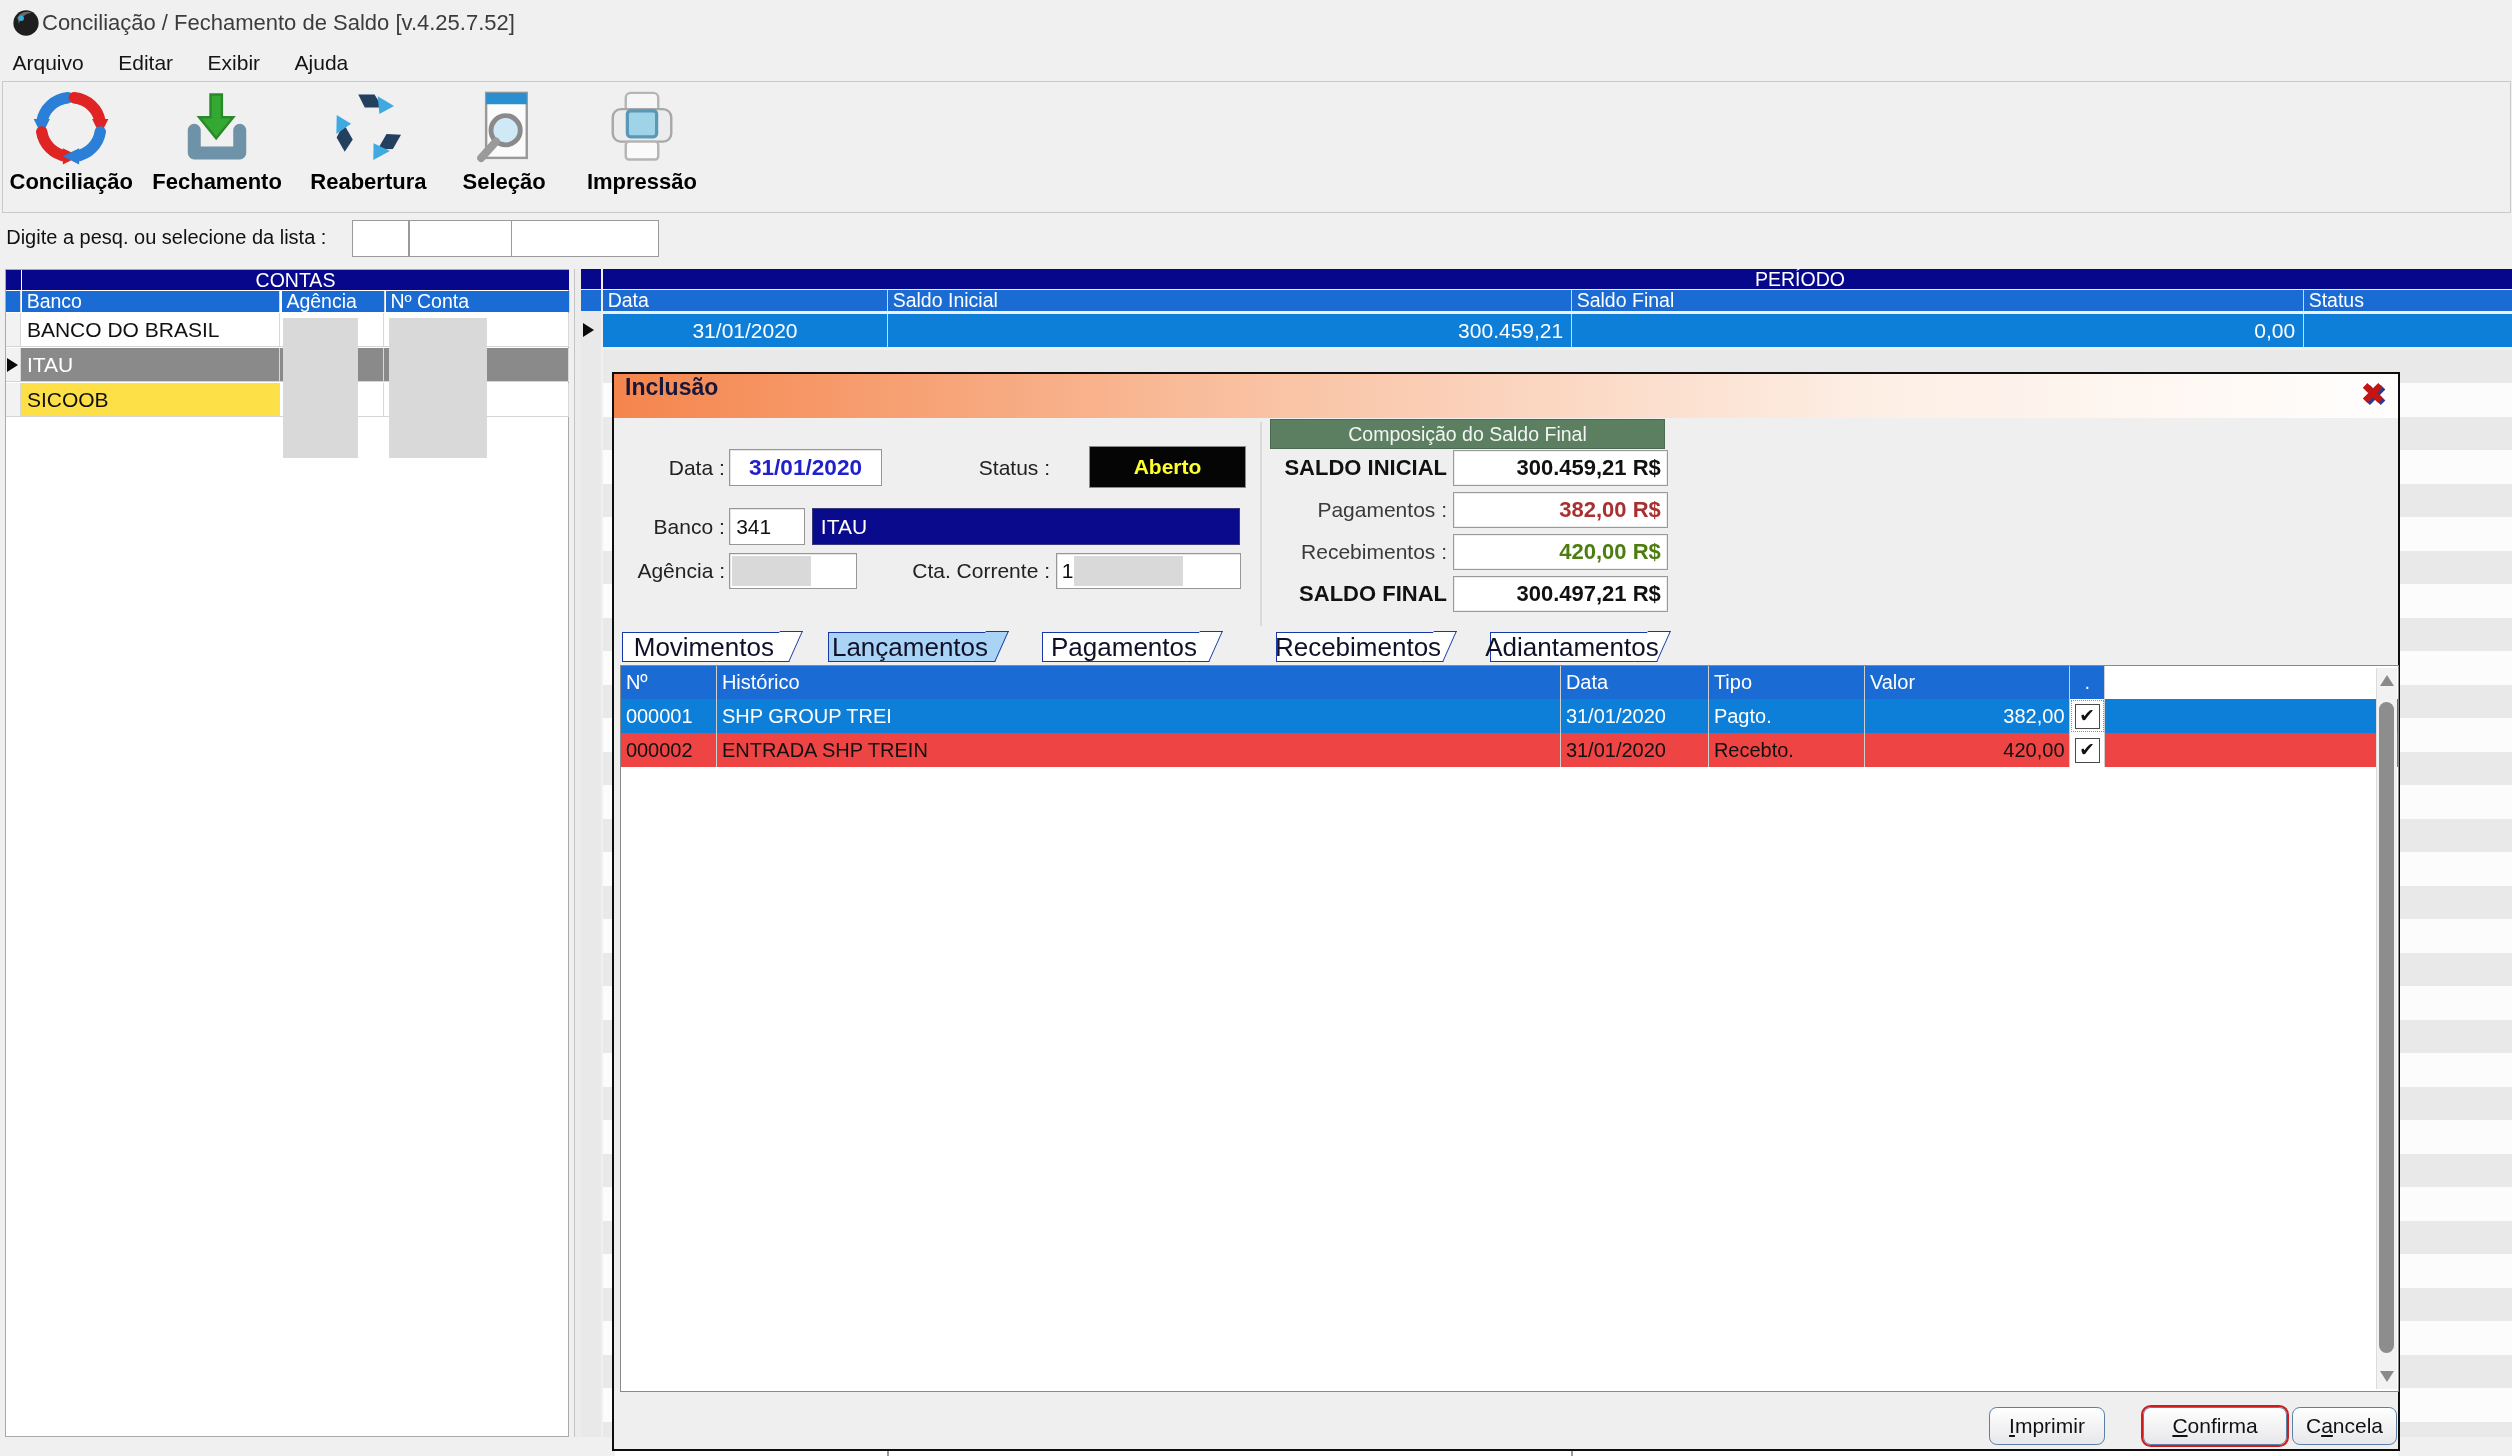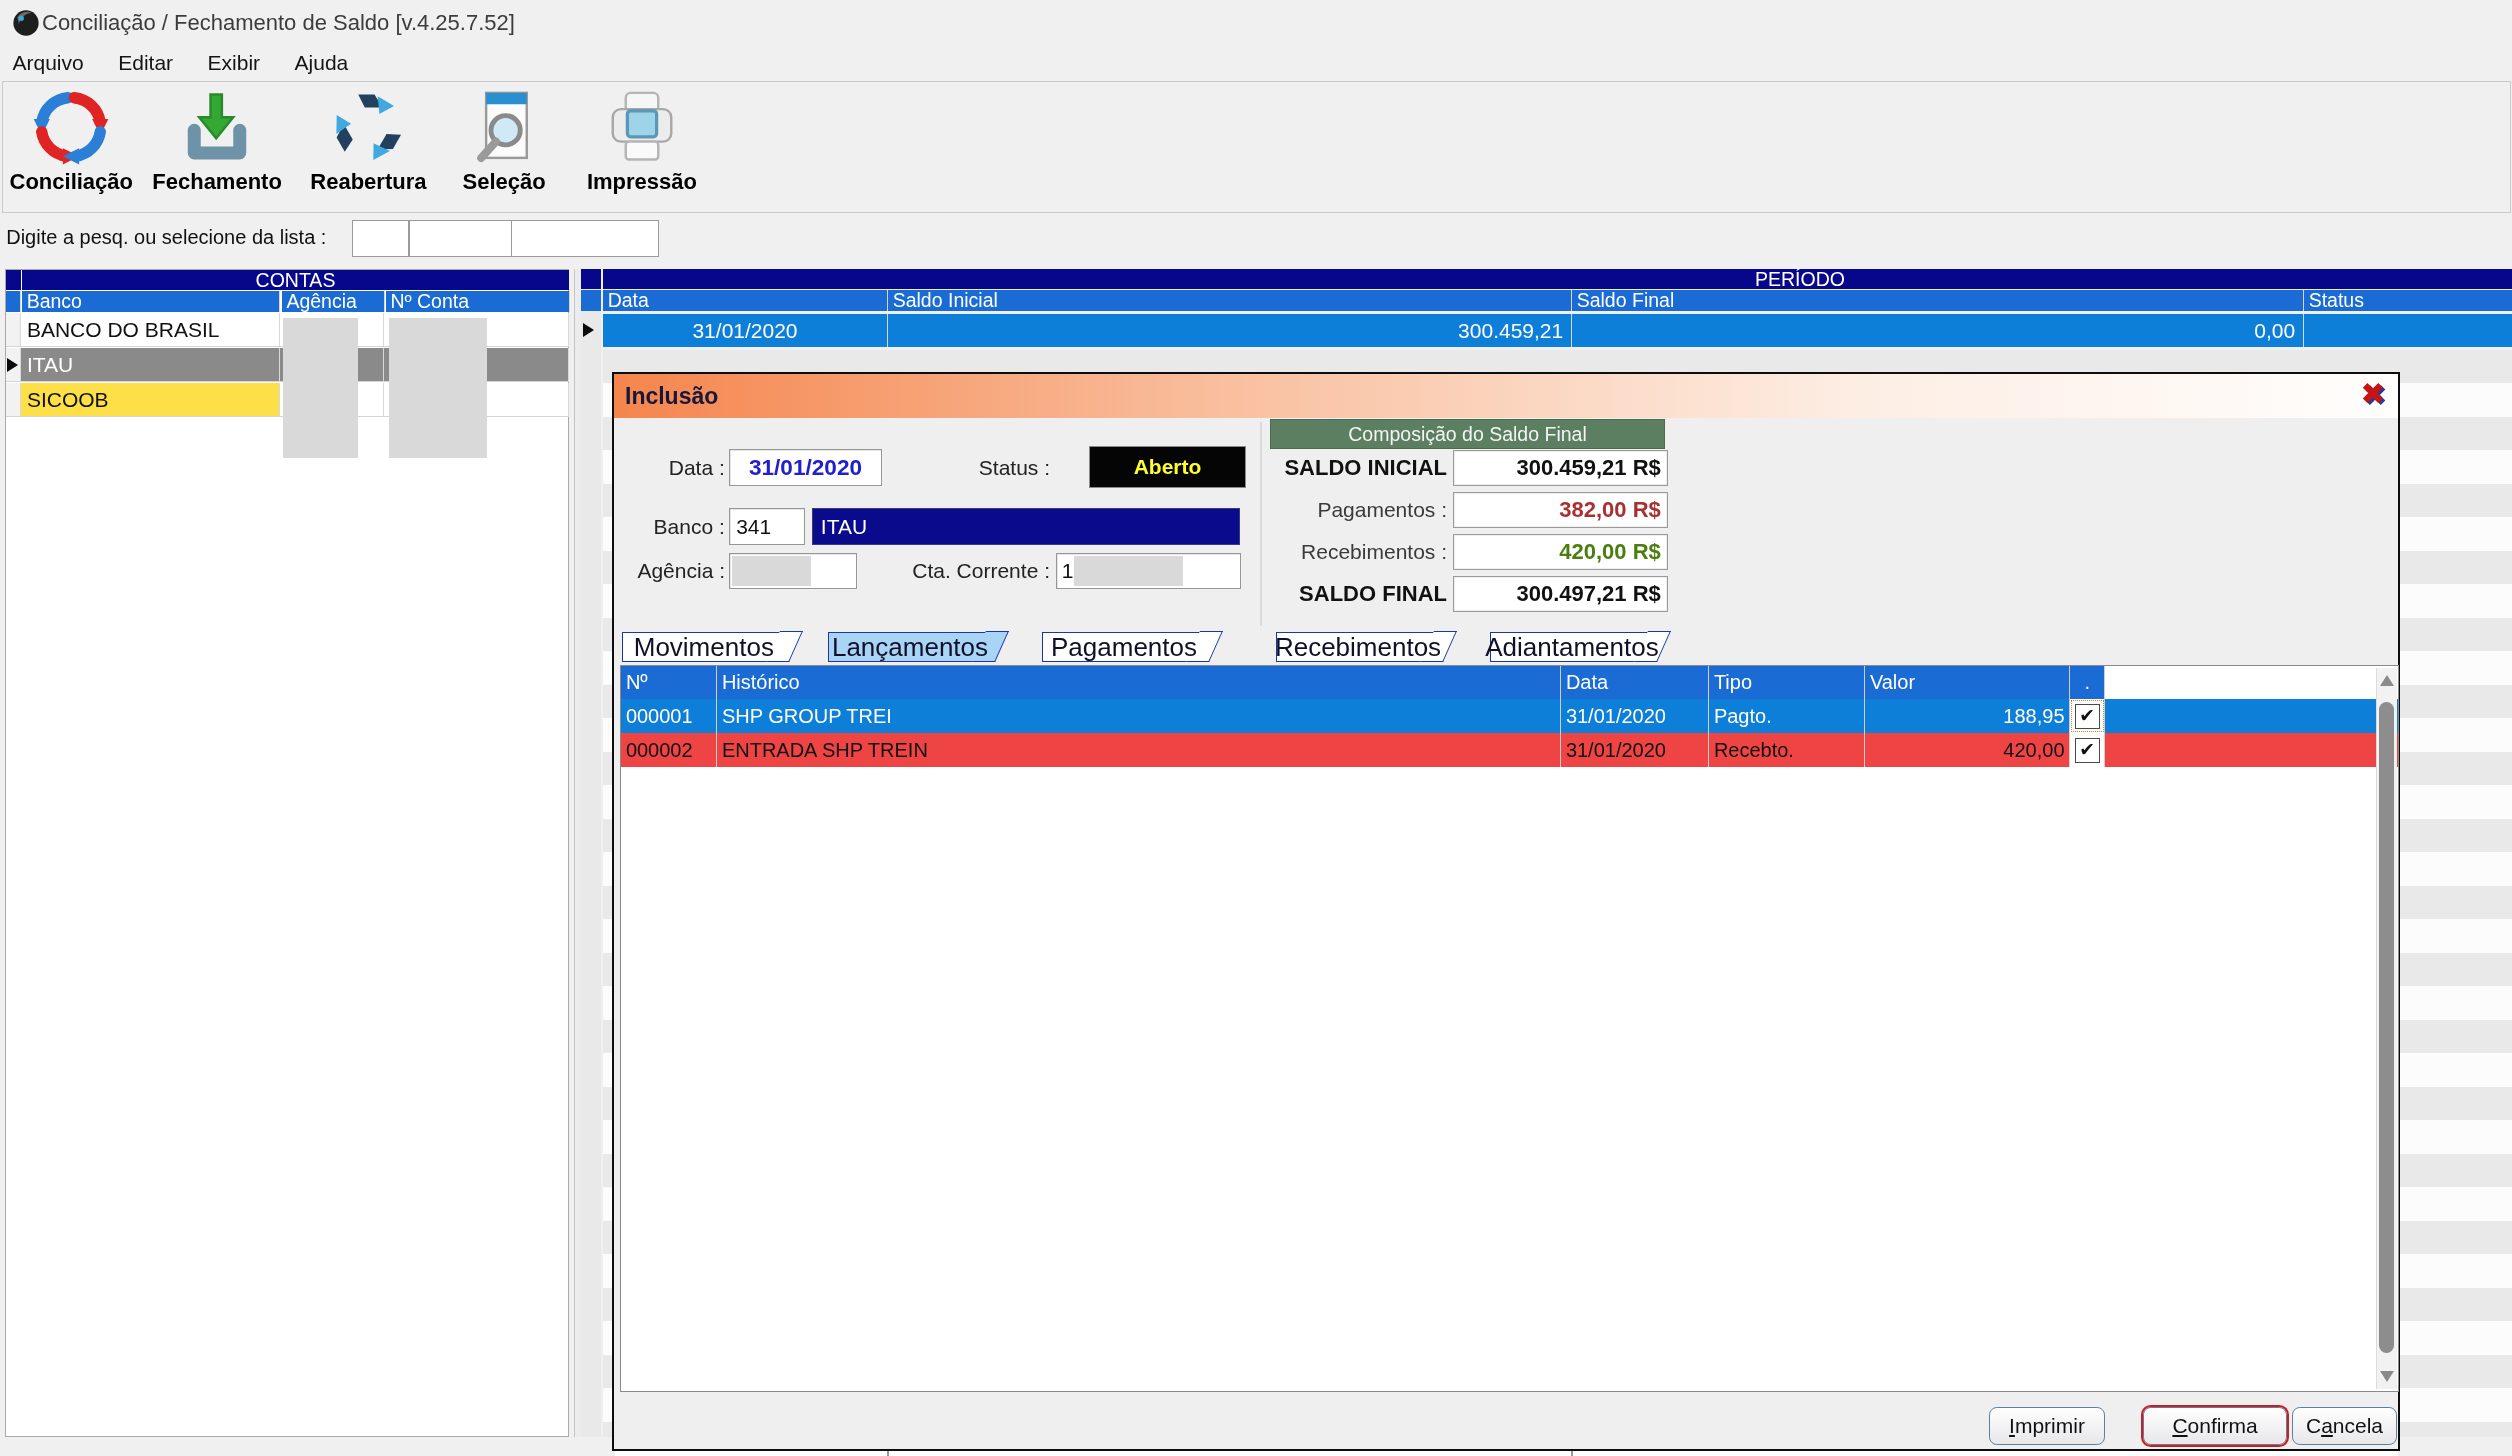--- a/index.html
+++ b/index.html
@@ -25,21 +25,21 @@
          border-right:1.6px solid #d6d6d6;}
   .rrow{display:flex;}
   .rcell{box-sizing:border-box;border-right:1.6px solid #d8d8d8;border-bottom:0.8px solid #d4d4d4;
          font-size:21px;display:flex;align-items:center;padding-left:6.2px;overflow:hidden;white-space:nowrap;}
   .tri-r{width:0;height:0;border-top:7px solid transparent;border-bottom:7px solid transparent;border-left:11.7px solid #0a0a0a;}
   .redact{background:#d9d9d9;}
   
   .dialog{left:612px;top:372px;width:1788px;height:1079px;background:#efefef;border:2.3px solid #0d0d0d;z-index:10;}
   .dlg-title{position:absolute;left:0;top:0;right:0;height:44px;
      background:linear-gradient(90deg,#f5854d 0%,#f9c0a0 35%,#fdeee4 70%,#fffefd 100%);
-     display:flex;align-items:center;}
+     display:flex;}
   .dlg-title .t{font-size:23px;font-weight:bold;color:#17173a;margin-left:11px;}
   .closex{position:absolute;right:12.5px;top:1.6px;font-size:30px;font-weight:bold;color:#c41414;
           text-shadow:2.3px 2.3px 0 #2b3a8f;cursor:default;}
   .flabel{position:absolute;font-size:21px;color:#222;text-align:right;height:37px;line-height:37px;}
   .inbox{position:absolute;background:#fff;border:0.8px solid #979797;box-shadow:inset 0.8px 0.8px 0 #dedede;}
   .comp-lab{position:absolute;font-size:21px;color:#3a3a3a;text-align:right;height:36px;line-height:36px;}
   .comp-box{position:absolute;background:#fff;border:0.8px solid #9a9a9a;box-shadow:inset 0 0 0 0.8px #e9e9e9;
             font-size:22px;display:flex;align-items:center;justify-content:flex-end;padding-right:6.2px;}
   .tab{position:absolute;height:28px;border:1.6px solid #1838a8;border-right:none;background:#fff;
        display:flex;align-items:center;justify-content:center;}
@@ -311,21 +311,21 @@
         <div class="dcell hcell" style="width:148px;">Data</div>
         <div class="dcell hcell" style="width:156px;">Tipo</div>
         <div class="dcell hcell" style="width:205px;">Valor</div>
         <div class="dcell hcell" style="width:35px;justify-content:center;padding-left:0;">.</div>
       </div>
       <div class="dtr" style="background:#0d7fd8;color:#fff;">
         <div class="dcell" style="width:96px;">000001</div>
         <div class="dcell" style="width:844px;">SHP GROUP TREI</div>
         <div class="dcell" style="width:148px;">31/01/2020</div>
         <div class="dcell" style="width:156px;">Pagto.</div>
-        <div class="dcell" style="width:205px;justify-content:flex-end;padding-right:4.7px;">188,95</div>
+        <div class="dcell" style="width:205px;justify-content:flex-end;padding-right:4.7px;">382,00</div>
         <div class="dcell cbxcell" style="width:35px;outline:1.6px dotted #e07b25;outline-offset:-2.3px;">
             <span class="cbx"></span>
           </div>
       </div>
       <div class="dtr" style="background:#ef4444;color:#111;">
         <div class="dcell" style="width:96px;">000002</div>
         <div class="dcell" style="width:844px;">ENTRADA SHP TREIN</div>
         <div class="dcell" style="width:148px;">31/01/2020</div>
         <div class="dcell" style="width:156px;">Recebto.</div>
         <div class="dcell" style="width:205px;justify-content:flex-end;padding-right:4.7px;">420,00</div>

